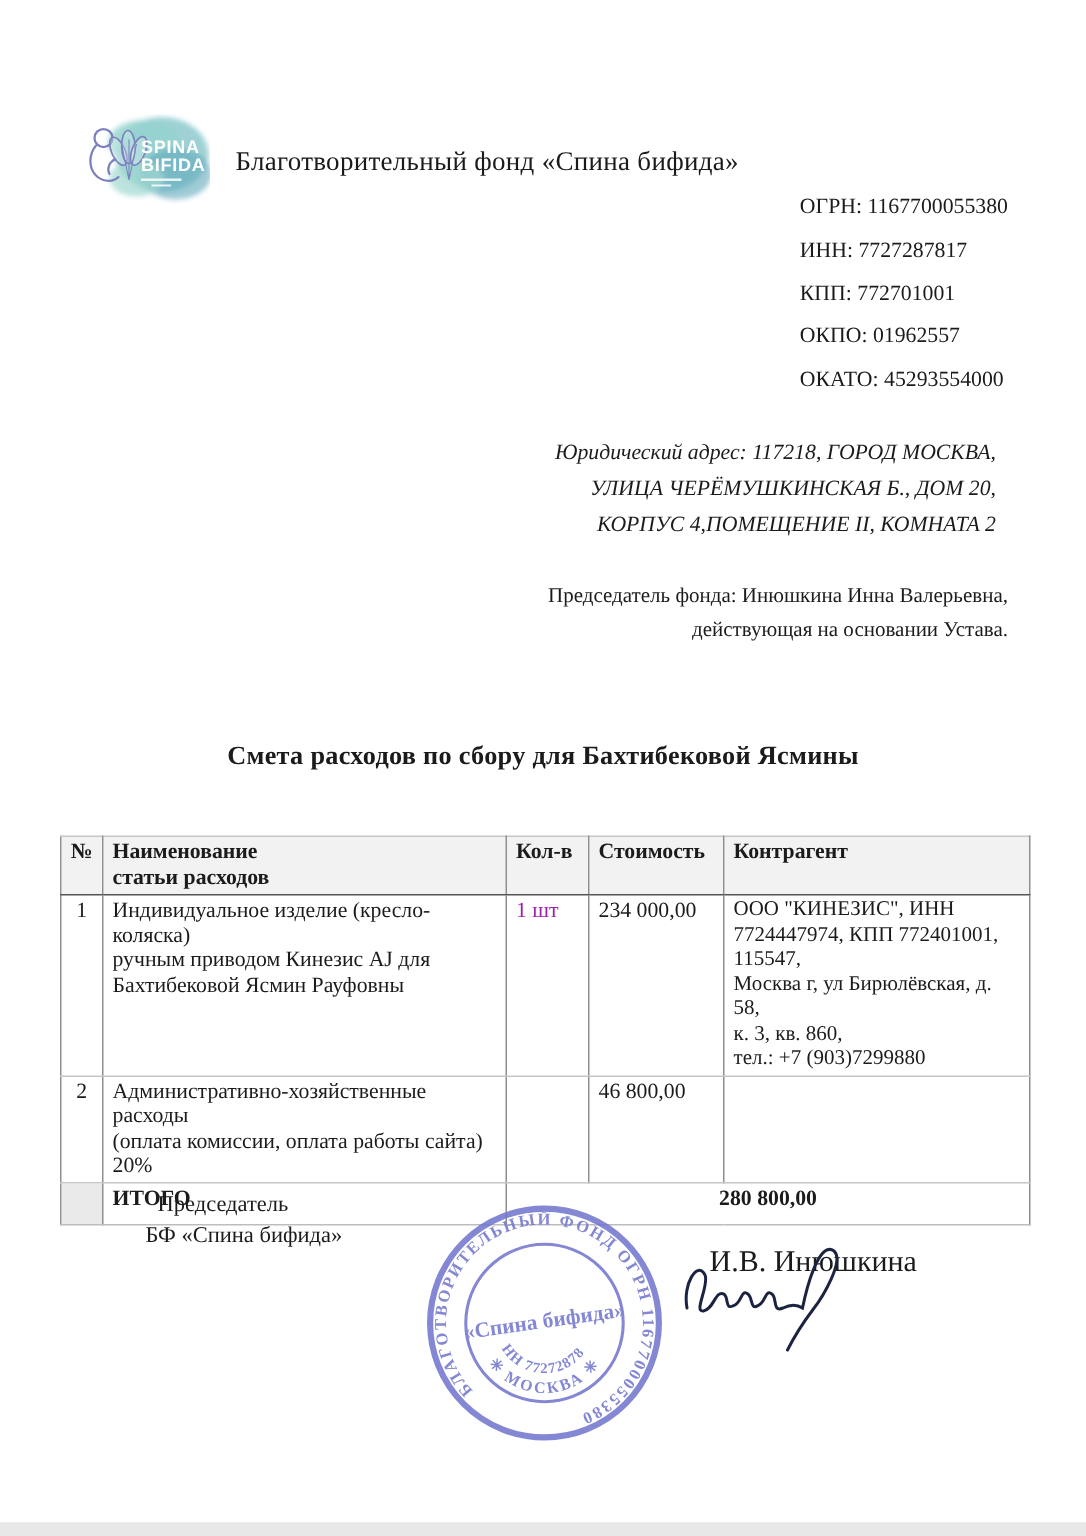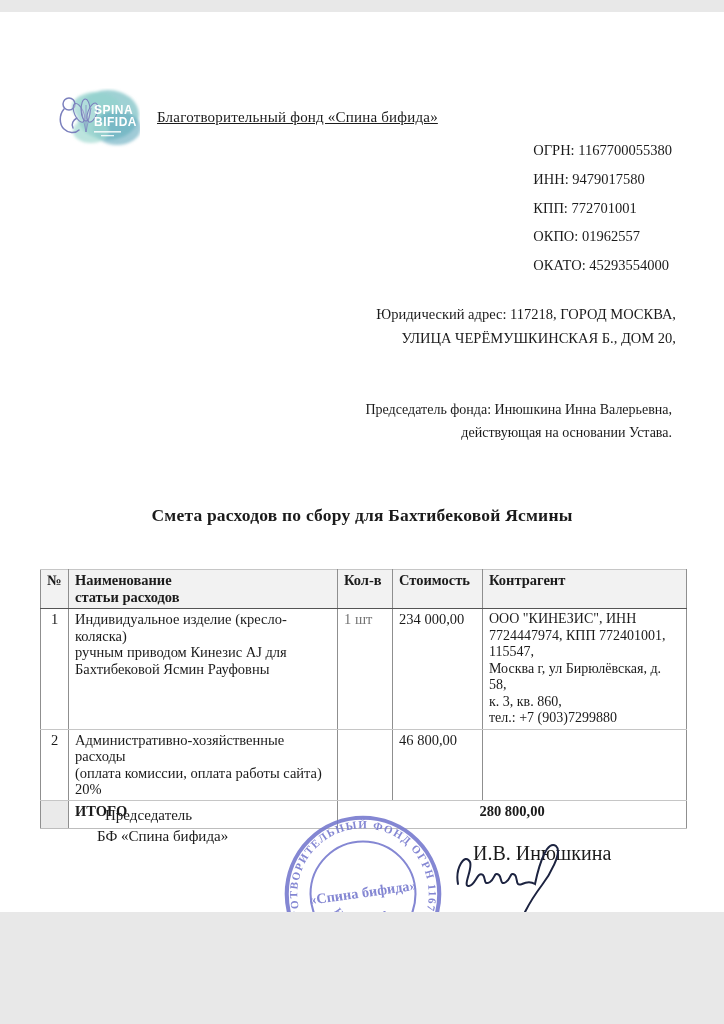--- a/index.html
+++ b/index.html
@@ -1,46 +1,46 @@
 <!DOCTYPE html>
 <html><head>
 <meta charset="utf-8">
 <style>
   html,body{margin:0;padding:0;background:#e8e8e8;}
   #page{
-    position:relative;width:724px;height:900px;background:#ffffff;
+    position:relative;width:724px;height:1015px;background:#ffffff;
     font-family:"Liberation Serif","DejaVu Serif",serif;color:#1b1b1b;
-    margin:12px auto;overflow:hidden;
+    margin:0 auto;overflow:hidden;
   }
   .abs{position:absolute;}
   .pre{white-space:pre-line;}
 
   
-  .org-name{left:157px;top:97px;font-size:15px;letter-spacing:.2px;text-decoration:underline;}
+  .org-name{left:157px;top:97px;font-size:18px;letter-spacing:.2px;}
   .reg-details{right:52px;top:124px;text-align:left;font-size:14.5px;line-height:28.8px;}
-  .address{right:48px;top:290px;text-align:right;font-size:14.5px;line-height:24px;}
+  .address{right:60px;top:290px;text-align:right;font-size:14.5px;line-height:24px;font-style:italic;}
   .chairman{right:52px;top:386px;text-align:right;font-size:14px;line-height:23px;}
 
   
   .doc-title{left:0;top:493px;width:724px;text-align:center;font-weight:bold;font-size:17.5px;letter-spacing:.2px;}
 
   
   table.expense{position:absolute;left:40px;top:557px;width:646px;border-collapse:collapse;table-layout:fixed;}
   table.expense th,table.expense td{
     border-left:1px solid #8f8f8f;border-right:1px solid #8f8f8f;
     border-top:1px solid #c6c6c6;border-bottom:1px solid #c6c6c6;
     vertical-align:top;padding:2px 6px;font-size:14.5px;line-height:16.5px;
     overflow:hidden;
   }
   table.expense th{
     background:#f2f2f2;font-weight:bold;text-align:left;
     border-bottom:1px solid #555;height:34px;white-space:pre-line;
   }
   table.expense th.c,table.expense td.c{text-align:center;}
-  td.qty{color:#737373;white-space:nowrap;}
+  td.qty{color:#a21caf;white-space:nowrap;}
   tr.row1 td{height:93px;}
   tr.row2 td{height:47px;}
   tr.total td{height:23px;border-bottom:1px solid #bdbdbd;}
   tr.total td.numcell{background:#eaeaea;}
   .bold{font-weight:bold;}
 
   
   .sig-left{left:97px;top:793px;font-size:15px;line-height:21px;}
   .sig-left .l1{padding-left:8px;}
   .sig-name{left:473px;top:830px;font-size:20px;text-align:center;}
@@ -80,29 +80,30 @@
     <g fill="#ffffff" opacity="0.85">
       <rect x="38" y="43" width="27" height="1.6"></rect>
       <rect x="45" y="47" width="13" height="1.3"></rect>
     </g>
   </svg>
 
   <div class="abs org-name">Благотворительный фонд «Спина бифида»</div>
 
   <div class="abs reg-details">
     <div>ОГРН: 1167700055380</div>
-    <div>ИНН: 9479017580</div>
+    <div>ИНН: 7727287817</div>
     <div>КПП: 772701001</div>
     <div>ОКПО:  01962557</div>
     <div>ОКАТО: 45293554000</div>
   </div>
 
   <div class="abs address">
     <div>Юридический адрес: 117218, ГОРОД МОСКВА,</div>
     <div>УЛИЦА ЧЕРЁМУШКИНСКАЯ Б., ДОМ 20,</div>
+    <div>КОРПУС 4,ПОМЕЩЕНИЕ II, КОМНАТА 2</div>
   </div>
 
   <div class="abs doc-title">Смета расходов по сбору для Бахтибековой Ясмины</div>
 
   <div class="abs chairman">
     <div>Председатель фонда: Инюшкина Инна Валерьевна,</div>
     <div>действующая на основании Устава.</div>
   </div>
 
   <table class="expense">

